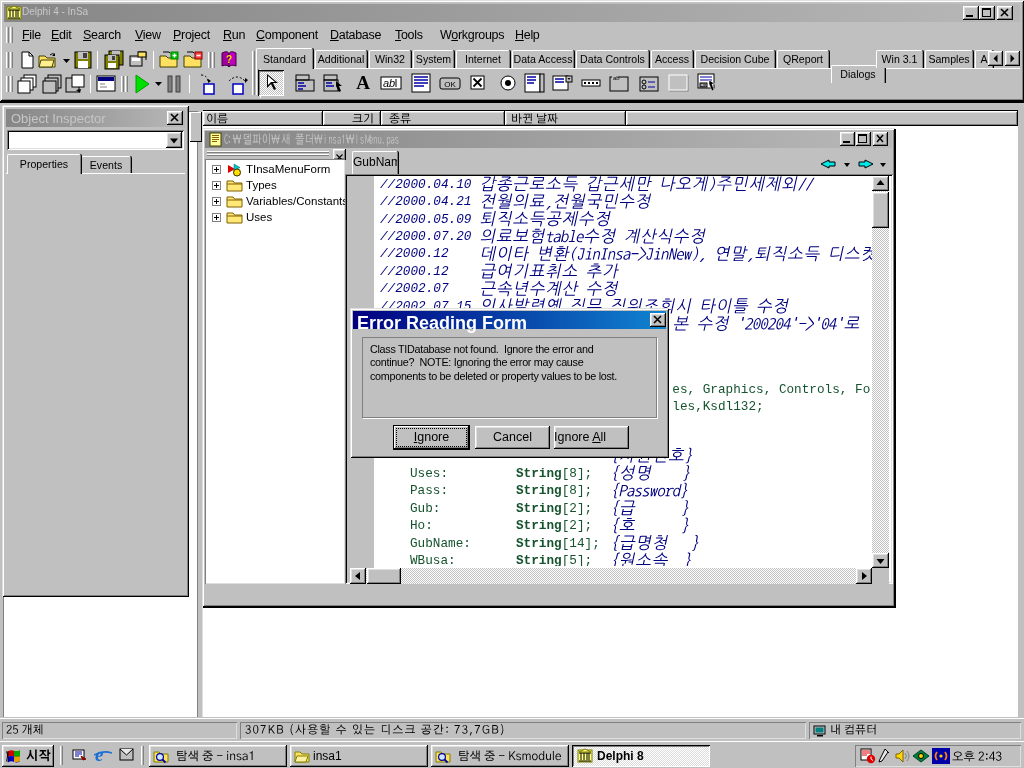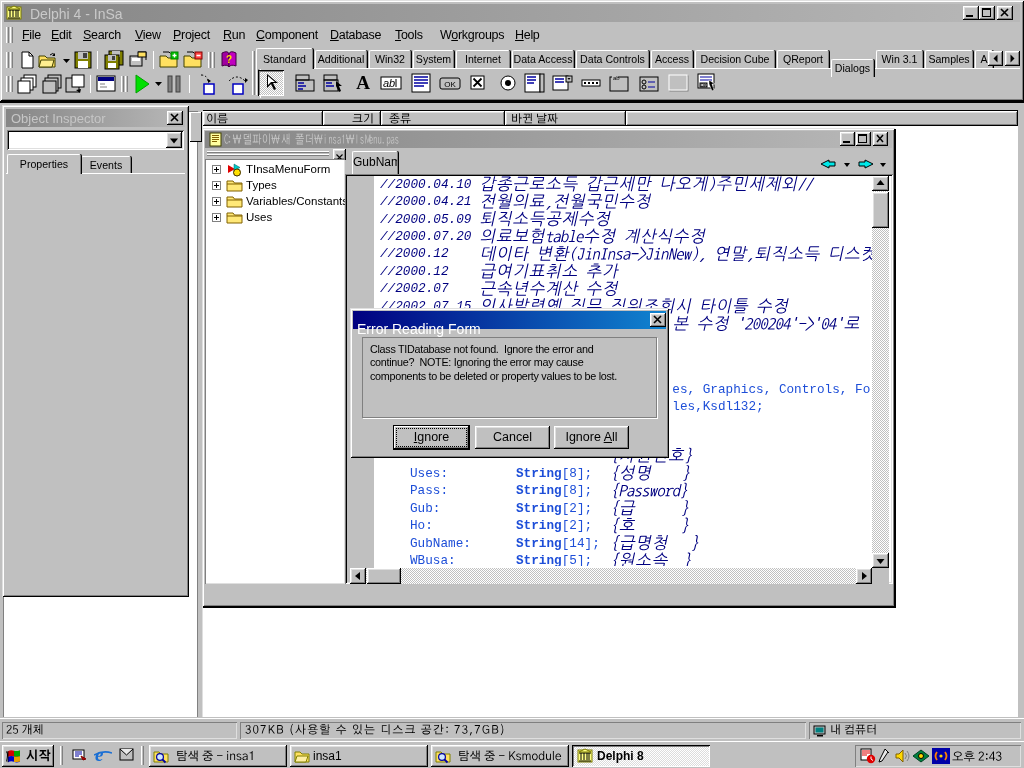--- a/index.html
+++ b/index.html
@@ -6,21 +6,21 @@
 .rz{background:#c0c0c0;box-shadow:inset 1px 1px 0 #dfdfdf,inset -1px -1px 0 #000,inset 2px 2px 0 #fff,inset -2px -2px 0 #808080}
 .btn{background:#c0c0c0;box-shadow:inset -1px -1px 0 #000,inset 1px 1px 0 #fff,inset -2px -2px 0 #808080,inset 2px 2px 0 #dfdfdf}
 .press{background:#c0c0c0;box-shadow:inset 1px 1px 0 #000,inset -1px -1px 0 #fff,inset 2px 2px 0 #808080}
 .skp{box-shadow:inset 1px 1px 0 #808080,inset -1px -1px 0 #dfdfdf}
 .fld{background:#fff;box-shadow:inset 1px 1px 0 #808080,inset -1px -1px 0 #fff,inset 2px 2px 0 #000,inset -2px -2px 0 #dfdfdf}
 .dit{background:repeating-conic-gradient(#fff 0 25%,#c0c0c0 0 50%) 0 0/2px 2px}
 .t-in{background:linear-gradient(90deg,#868686,#b8b8b8)}
 .t-ac{background:linear-gradient(90deg,#000080,#1084d0)}
 .ln{height:14px;line-height:14px;white-space:pre;position:absolute;font-family:"Liberation Mono",monospace;font-size:12.7px}
 .cc{color:#000080;font-style:italic}
-.ck{color:#1d4ed8}
+.ck{color:#14532d}
 .mi{position:absolute;font-size:12.5px;letter-spacing:-0.3px;color:#000;top:4px}
 .grip{border-left:1px solid #fff;border-right:1px solid #808080;width:3px}
 .tab{position:absolute;background:#c0c0c0;border-top:1px solid #fff;border-left:1px solid #fff;border-right:1px solid #808080;box-shadow:1px 0 0 #000;border-top-left-radius:2px;border-top-right-radius:2px;font-size:10.6px;text-align:center;white-space:nowrap;overflow:hidden}
 </style></head><body>
 
 <div class="ab" style="left:0;top:103px;width:1024px;height:638px;background:#c0c0c0">
 
   <div class="ab" style="left:3px;top:8px;width:194px;height:606px;background:#fff;border-top:1px solid #808080;border-left:1px solid #808080"></div>
   <div class="ab" style="left:197px;top:8px;width:6px;height:606px;border-left:1px solid #808080;border-right:1px solid #dfdfdf"></div>
   <div class="ab" style="left:190px;top:9px;width:12px;height:30px;background:#c0c0c0;box-shadow:inset -1px -1px 0 #000,inset 1px 1px 0 #fff"></div>
@@ -48,21 +48,21 @@
 </div>
 
 <div class="ab rz" style="left:0;top:0;width:1024px;height:101px">
 
   <div class="ab t-in" style="left:4px;top:4px;width:1016px;height:18px">
     <svg class="ab" style="left:2px;top:1px" width="16" height="16" viewBox="0 0 16 16">
         <rect x="1" y="2" width="14" height="12" fill="#ffff84" stroke="#7a7a00" stroke-width="1"></rect>
         <path d="M2 5h12M4 5v7M7 5v7M10 5v7M12 5v7M2 13h12" stroke="#000" stroke-width="1" fill="none"></path>
         <path d="M8 1l6 3H2z" fill="#ffff84" stroke="#7a7a00"></path>
       </svg>
-    <div class="ab" style="left:26px;top:2px;font-size:14px;color:#c9c9c9">Delphi 4 - InSa</div>
+    <div class="ab" style="left:18px;top:2px;font-size:10px;color:#c9c9c9">Delphi 4 - InSa</div>
 
     <div class="ab btn" style="left:959px;top:2px;width:16px;height:14px">
         <div class="ab" style="left:3px;top:9px;width:7px;height:2px;background:#000"></div>
       </div>
     <div class="ab btn" style="left:975px;top:2px;width:16px;height:14px">
         <div class="ab" style="left:3px;top:2px;width:9px;height:9px;border:1px solid #000;border-top-width:2px"></div>
       </div>
     <div class="ab btn" style="left:993px;top:2px;width:16px;height:14px"><svg width="16" height="14">
           <path d="M4 3l7 7M11 3l-7 7" stroke="#000" stroke-width="1.6"></path>
         </svg></div>
@@ -196,21 +196,21 @@
     <div class="tab" style="left:254px;top:1px;width:57px;height:21px;line-height:20px;z-index:2">Standard</div>
       <div class="tab" style="left:313px;top:3px;width:52px;height:18px;line-height:17px">Additional</div>
       <div class="tab" style="left:367px;top:3px;width:42px;height:18px;line-height:17px">Win32</div>
       <div class="tab" style="left:411px;top:3px;width:41px;height:18px;line-height:17px">System</div>
       <div class="tab" style="left:454px;top:3px;width:54px;height:18px;line-height:17px">Internet</div>
       <div class="tab" style="left:510px;top:3px;width:62px;height:18px;line-height:17px">Data Access</div>
       <div class="tab" style="left:574px;top:3px;width:73px;height:18px;line-height:17px">Data Controls</div>
       <div class="tab" style="left:649px;top:3px;width:42px;height:18px;line-height:17px">Access</div>
       <div class="tab" style="left:693px;top:3px;width:80px;height:18px;line-height:17px">Decision Cube</div>
       <div class="tab" style="left:775px;top:3px;width:52px;height:18px;line-height:17px">QReport</div>
-      <div class="tab" style="left:829px;top:12px;width:43px;height:18px;line-height:17px">Dialogs</div>
+      <div class="tab" style="left:829px;top:18px;width:54px;height:18px;line-height:17px">Dialogs</div>
       <div class="tab" style="left:874px;top:3px;width:47px;height:18px;line-height:17px">Win 3.1</div>
       <div class="tab" style="left:923px;top:3px;width:48px;height:18px;line-height:17px">Samples</div>
       <div class="tab" style="left:973px;top:3px;width:18px;height:18px;line-height:17px">A</div>
       <div class="ab btn" style="left:986px;top:4px;width:15px;height:15px"><svg width="15" height="15">
           <path d="M9.5 3.5l-4 4 4 4z" fill="#000"></path>
         </svg></div>
       <div class="ab btn" style="left:1003px;top:4px;width:15px;height:15px"><svg width="15" height="15">
           <path d="M5.5 3.5l4 4-4 4z" fill="#000"></path>
         </svg></div>
       <div class="ab press dit" style="left:256px;top:23px;width:26px;height:26px">
@@ -489,37 +489,37 @@
             <path d="M11 8l-5-4v8z" fill="#000"></path>
           </svg></div>
     </div>
     <div class="ab" style="left:527px;top:394px;width:17px;height:16px;background:#c0c0c0"></div>
   </div>
 
 </div>
 
 <div class="ab rz" style="left:350px;top:308px;width:319px;height:150px;z-index:50">
   <div class="ab t-ac" style="left:3px;top:3px;width:313px;height:18px">
-    <div class="ab" style="left:4px;top:10px;font-size:14px;font-weight:normal;color:#fff">Error Reading Form</div>
+    <div class="ab" style="left:4px;top:2px;font-size:18px;font-weight:bold;color:#fff">Error Reading Form</div>
     <div class="ab btn" style="left:297px;top:2px;width:16px;height:14px"><svg width="16" height="14">
           <path d="M4 3l7 7M11 3l-7 7" stroke="#000" stroke-width="1.6"></path>
         </svg></div>
   </div>
   <div class="ab" style="left:12px;top:29px;width:295px;height:81px;border:1px solid #808080;box-shadow:1px 1px 0 #fff">
     <div class="ab" style="left:7px;top:5px;width:292px;font-size:10.8px;line-height:13.4px;color:#000;white-space:nowrap;letter-spacing:-0.3px">Class TIDatabase not found.&nbsp; Ignore the error and<br>continue?&nbsp; NOTE: Ignoring the error may cause<br>components to be deleted or property values to be lost.</div>
   </div>
   <div class="ab" style="left:44px;top:118px;width:75px;height:23px;background:#c0c0c0;box-shadow:0 0 0 1px #000,inset -1px -1px 0 #000,inset 1px 1px 0 #fff,inset -2px -2px 0 #808080">
     <div class="ab" style="left:2px;top:2px;right:2px;bottom:2px;border:1px dotted #000"></div>
     <div class="ab" style="left:0;width:75px;top:4px;text-align:center;font-size:12.5px"><u>I</u>gnore</div>
   </div>
   <div class="ab btn" style="left:125px;top:118px;width:75px;height:23px">
       <div class="ab" style="left:0;width:75px;top:4px;text-align:center;font-size:12.5px">Cancel</div>
     </div>
   <div class="ab btn" style="left:204px;top:118px;width:75px;height:23px">
-      <div class="ab" style="left:0;width:75px;top:4px;text-align:center;font-size:12.5px">Ignore <u>A</u>ll</div>
+      <div class="ab" style="left:0;width:75px;top:4px;text-align:left;font-size:12.5px">Ignore <u>A</u>ll</div>
     </div>
 </div>
 
 <div class="ab" style="left:0;top:741px;width:1024px;height:27px;background:#c0c0c0;border-top:1px solid #fff;z-index:60">
   <div class="ab btn" style="left:2px;top:3px;width:52px;height:22px">
     <svg class="ab" style="left:3px;top:3px" width="17" height="16" viewBox="0 0 17 16">
         <path d="M2 3q2 2 0 10l-1 1q2-9 0-10z" fill="#000"></path>
         <path d="M3 3.2q3-1.8 6-.4 3 1.4 6-.4v5.8q-3 1.8-6 .4-3-1.4-6 .4z" fill="#d40000"></path>
         <path d="M9 2.8q1.5.7 6-.4v5.8q-4.5 1.1-6 .4z" fill="#00a800"></path>
         <path d="M3 9q3-1.8 6-.4 3 1.4 6-.4v5.2q-3 1.8-6 .4-3-1.4-6 .4z" fill="#0000c8"></path>

